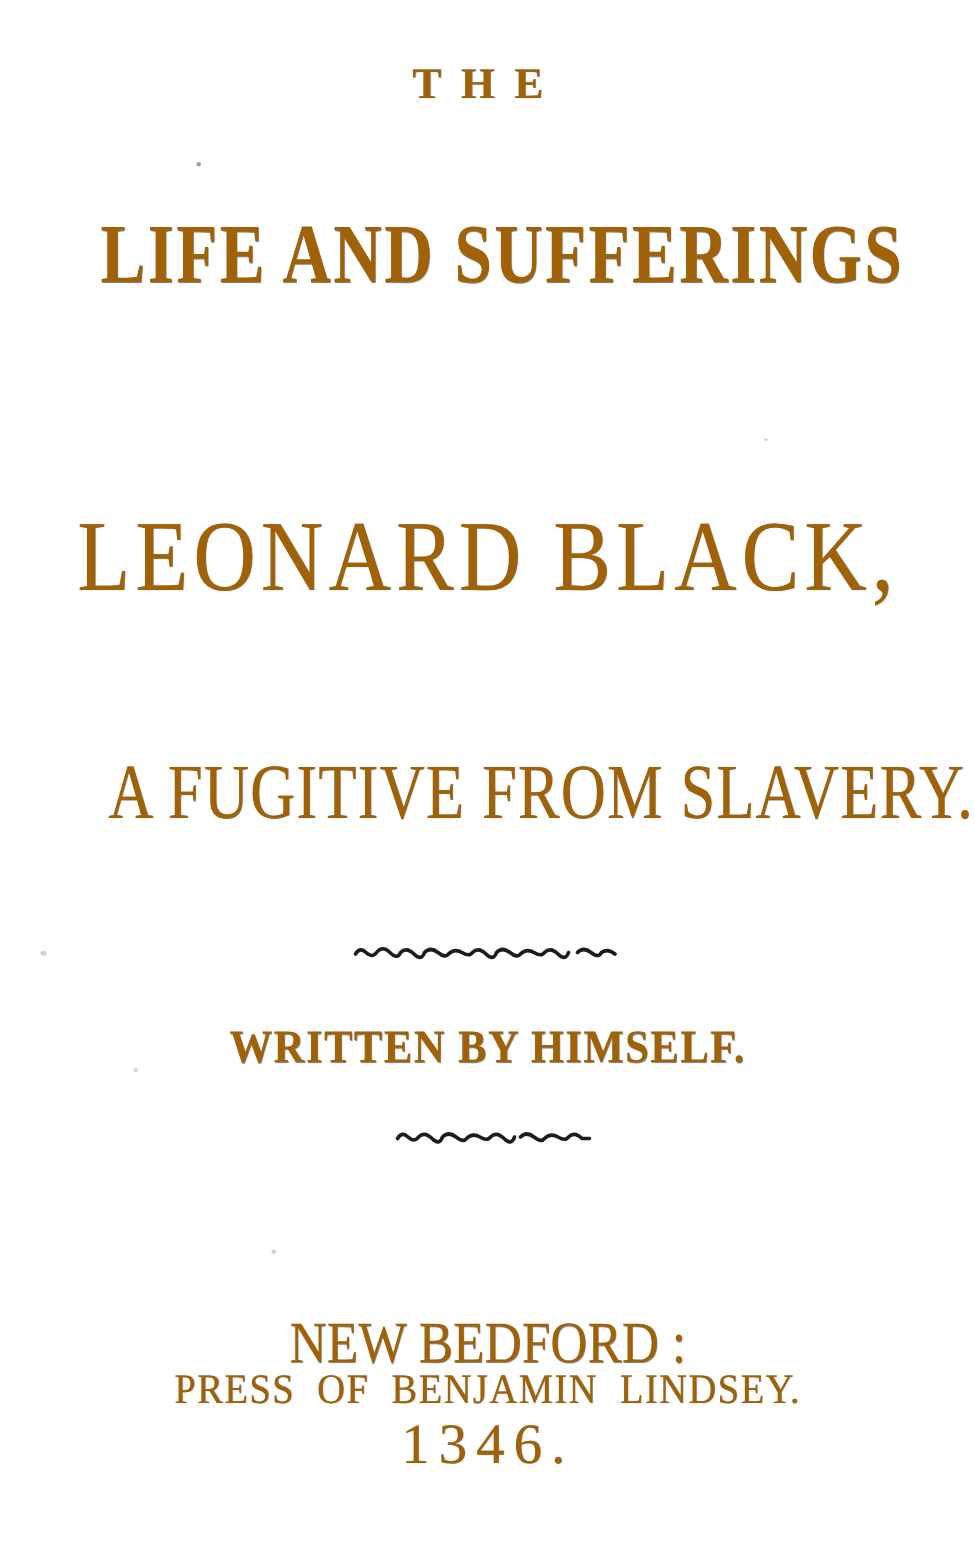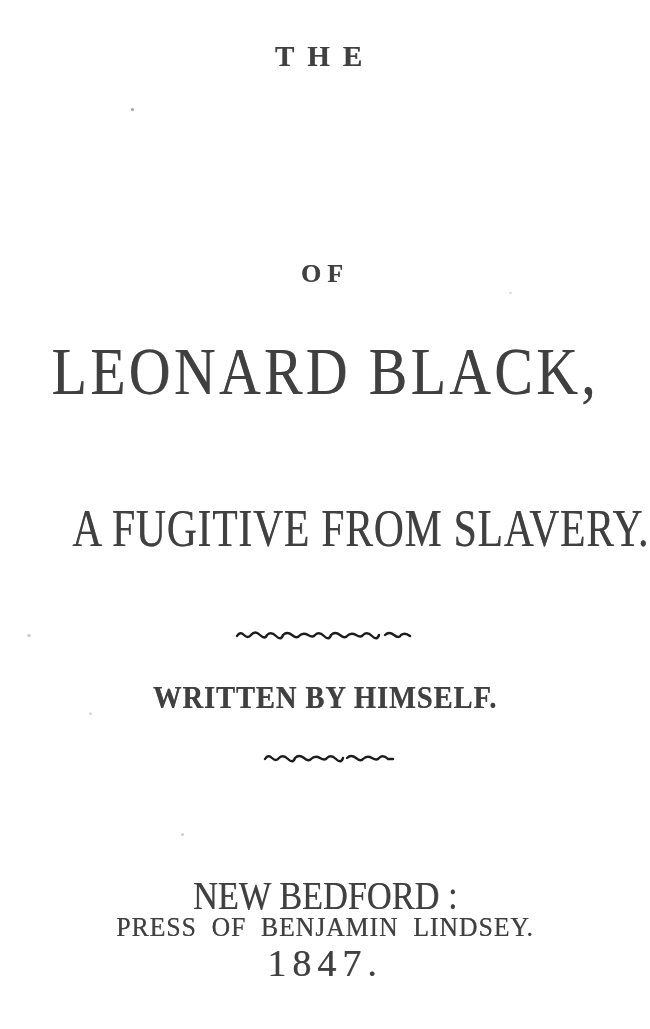--- a/index.html
+++ b/index.html
@@ -17,21 +17,21 @@
     font-family: "Liberation Serif", "DejaVu Serif", serif;
     color: #1c1c1c;
   }
   .line {
     position: absolute;
     left: 0;
     width: 650px;
     text-align: center;
     white-space: nowrap;
     line-height: 1;
-    color: #404040;
+    color: #a16207;
     text-shadow: 0.4px 0.4px 0.6px rgba(20,20,20,0.55);
   }
   .line .inner {
     display: inline-block;
     transform-origin: 50% 50%;
   }
   .head-word {
     top: 42px;
     font-size: 29px;
     letter-spacing: 13px;
@@ -101,24 +101,24 @@
 </style>
 </head>
 <body>
 
 <div class="page">
 
   <div class="line head-word">
     <span class="inner">THE</span>
   </div>
 
+  <div class="line title-line">
+    <span class="inner">LIFE AND SUFFERINGS</span>
+  </div>
 
-  <div class="line connector">
-    <span class="inner">OF</span>
-  </div>
 
   <div class="line author-name">
     <span class="inner">LEONARD BLACK,</span>
   </div>
 
   <div class="line subtitle">
     <span class="inner">A FUGITIVE FROM SLAVERY.</span>
   </div>
 
   <div class="squiggle squiggle-1">
@@ -139,21 +139,21 @@
 
   <div class="line imprint-city">
     <span class="inner">NEW BEDFORD :</span>
   </div>
 
   <div class="line imprint-press">
     <span class="inner">PRESS OF BENJAMIN LINDSEY.</span>
   </div>
 
   <div class="line imprint-year">
-    <span class="inner">1847.</span>
+    <span class="inner">1346.</span>
   </div>
 
   <div class="speck speck-1"></div>
   <div class="speck speck-2"></div>
   <div class="speck speck-3"></div>
   <div class="speck speck-4"></div>
   <div class="speck speck-5"></div>
 
 </div>
 

